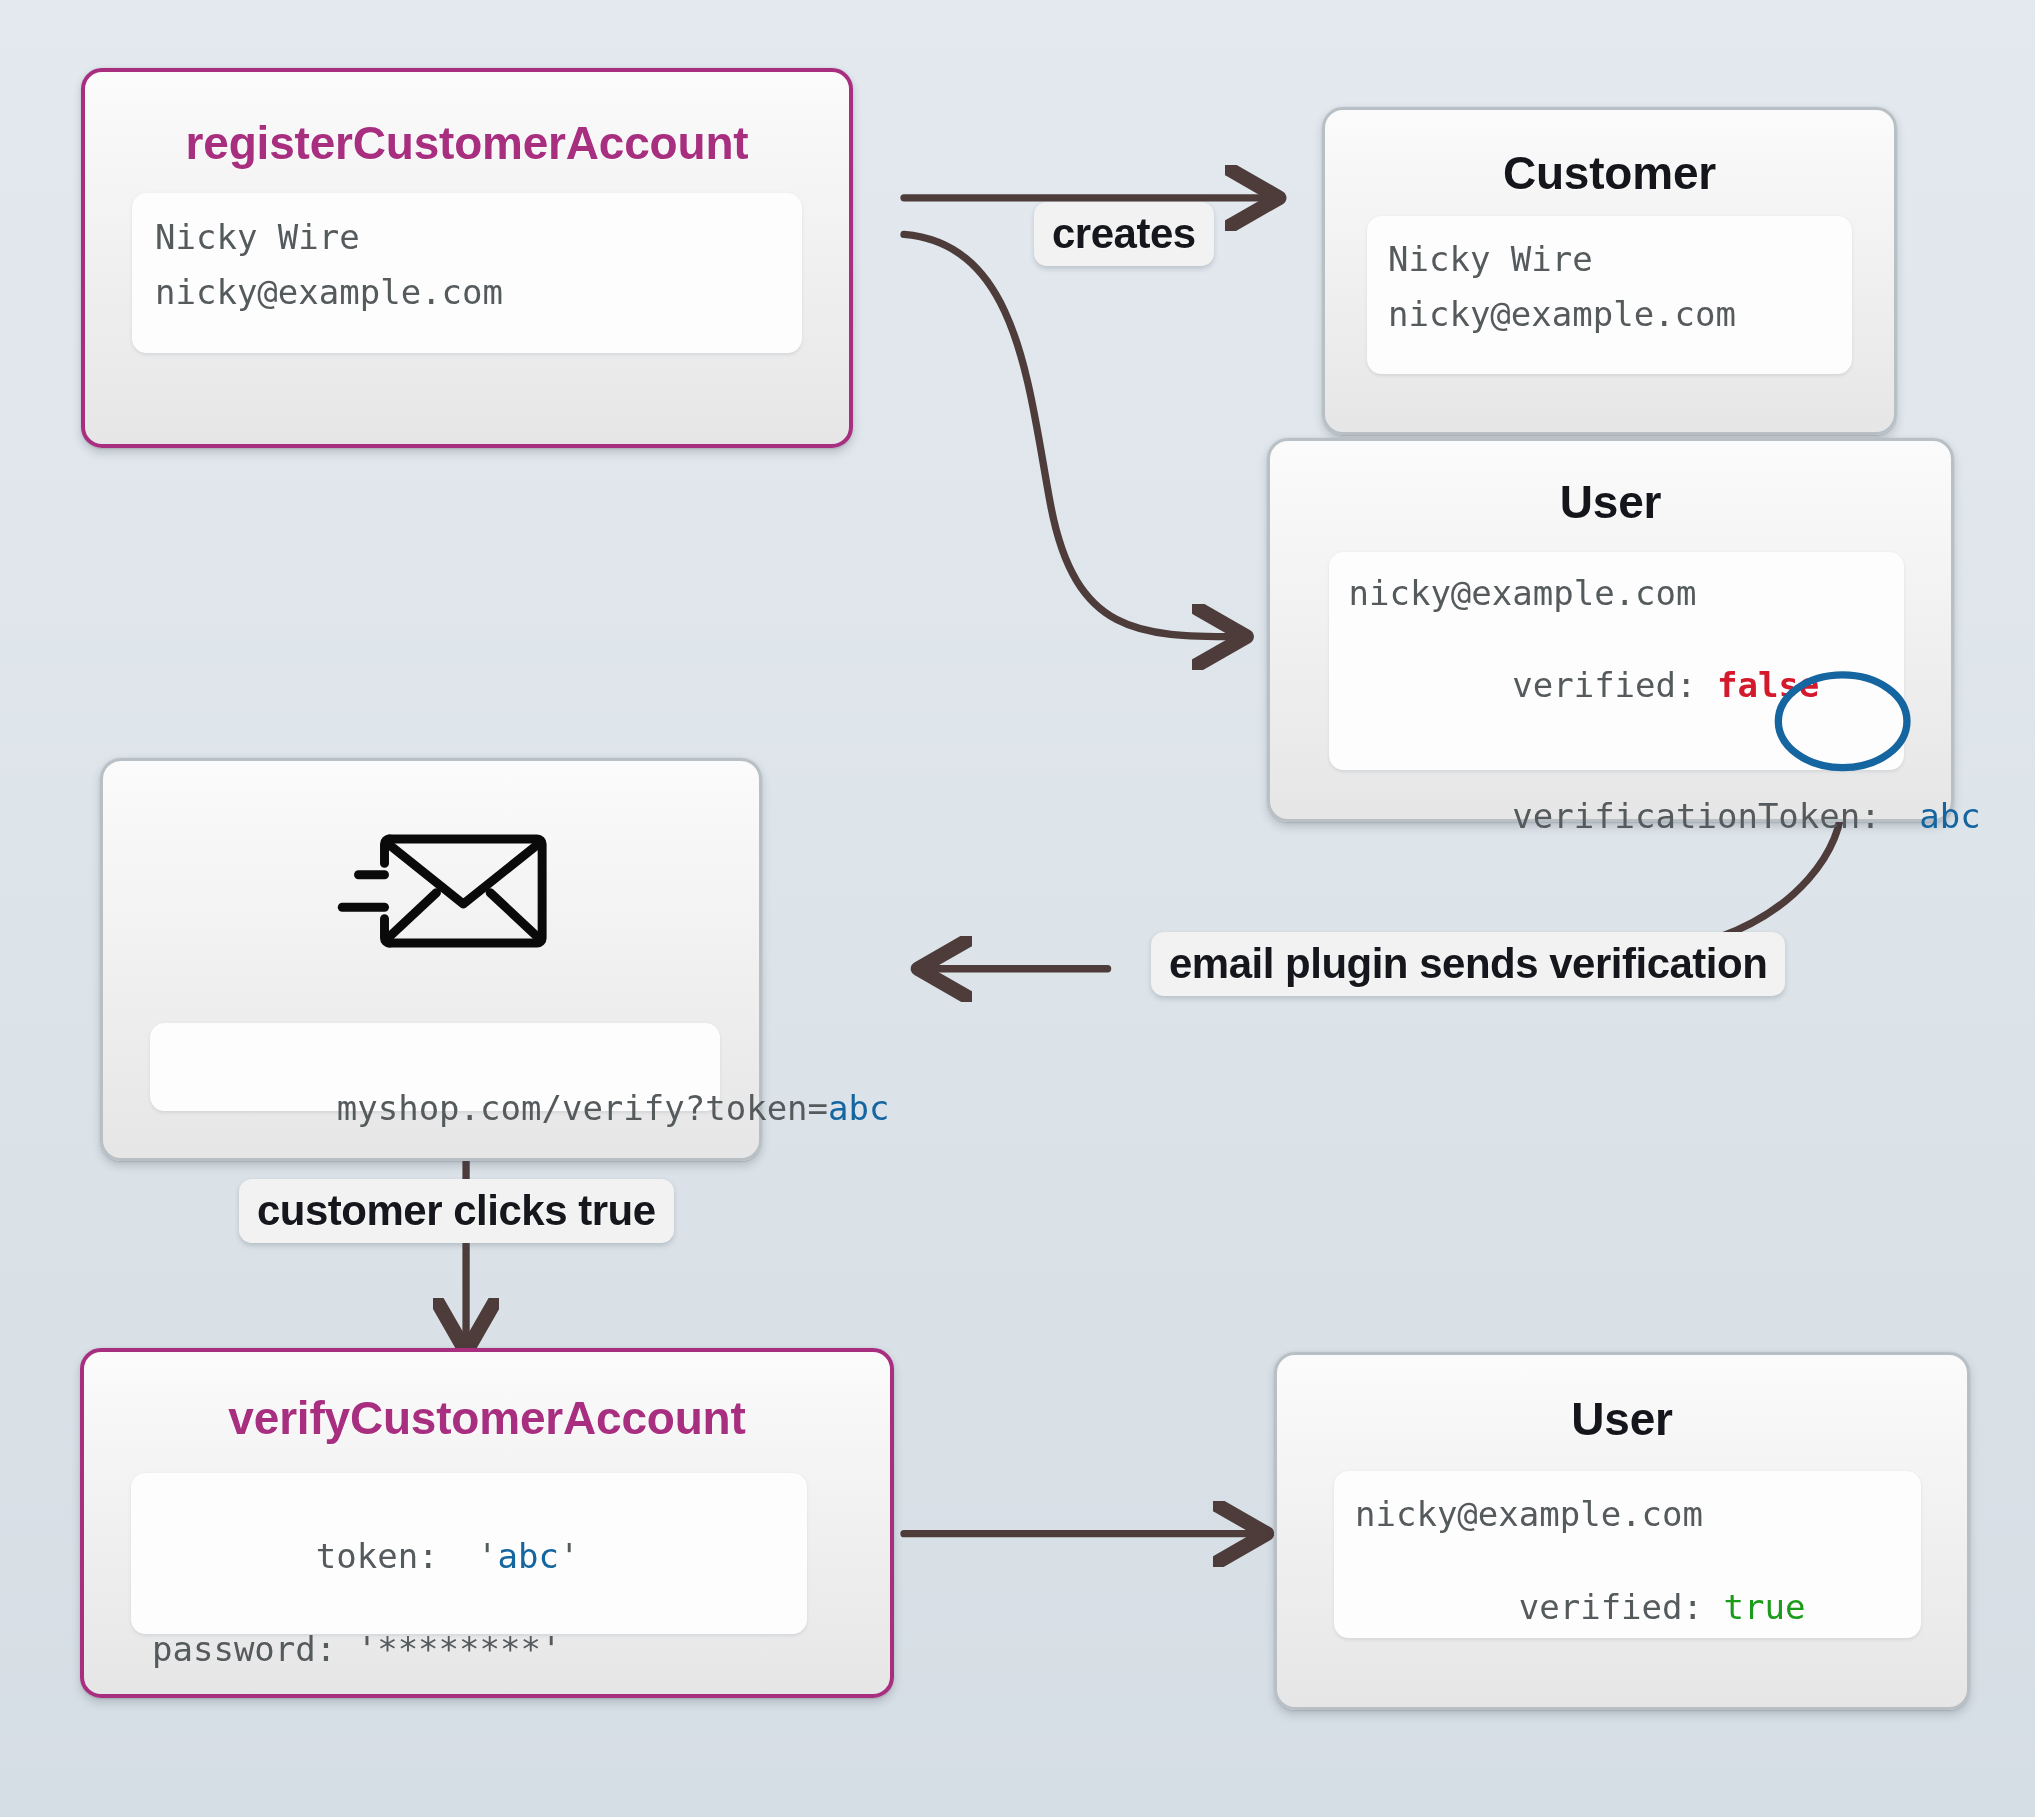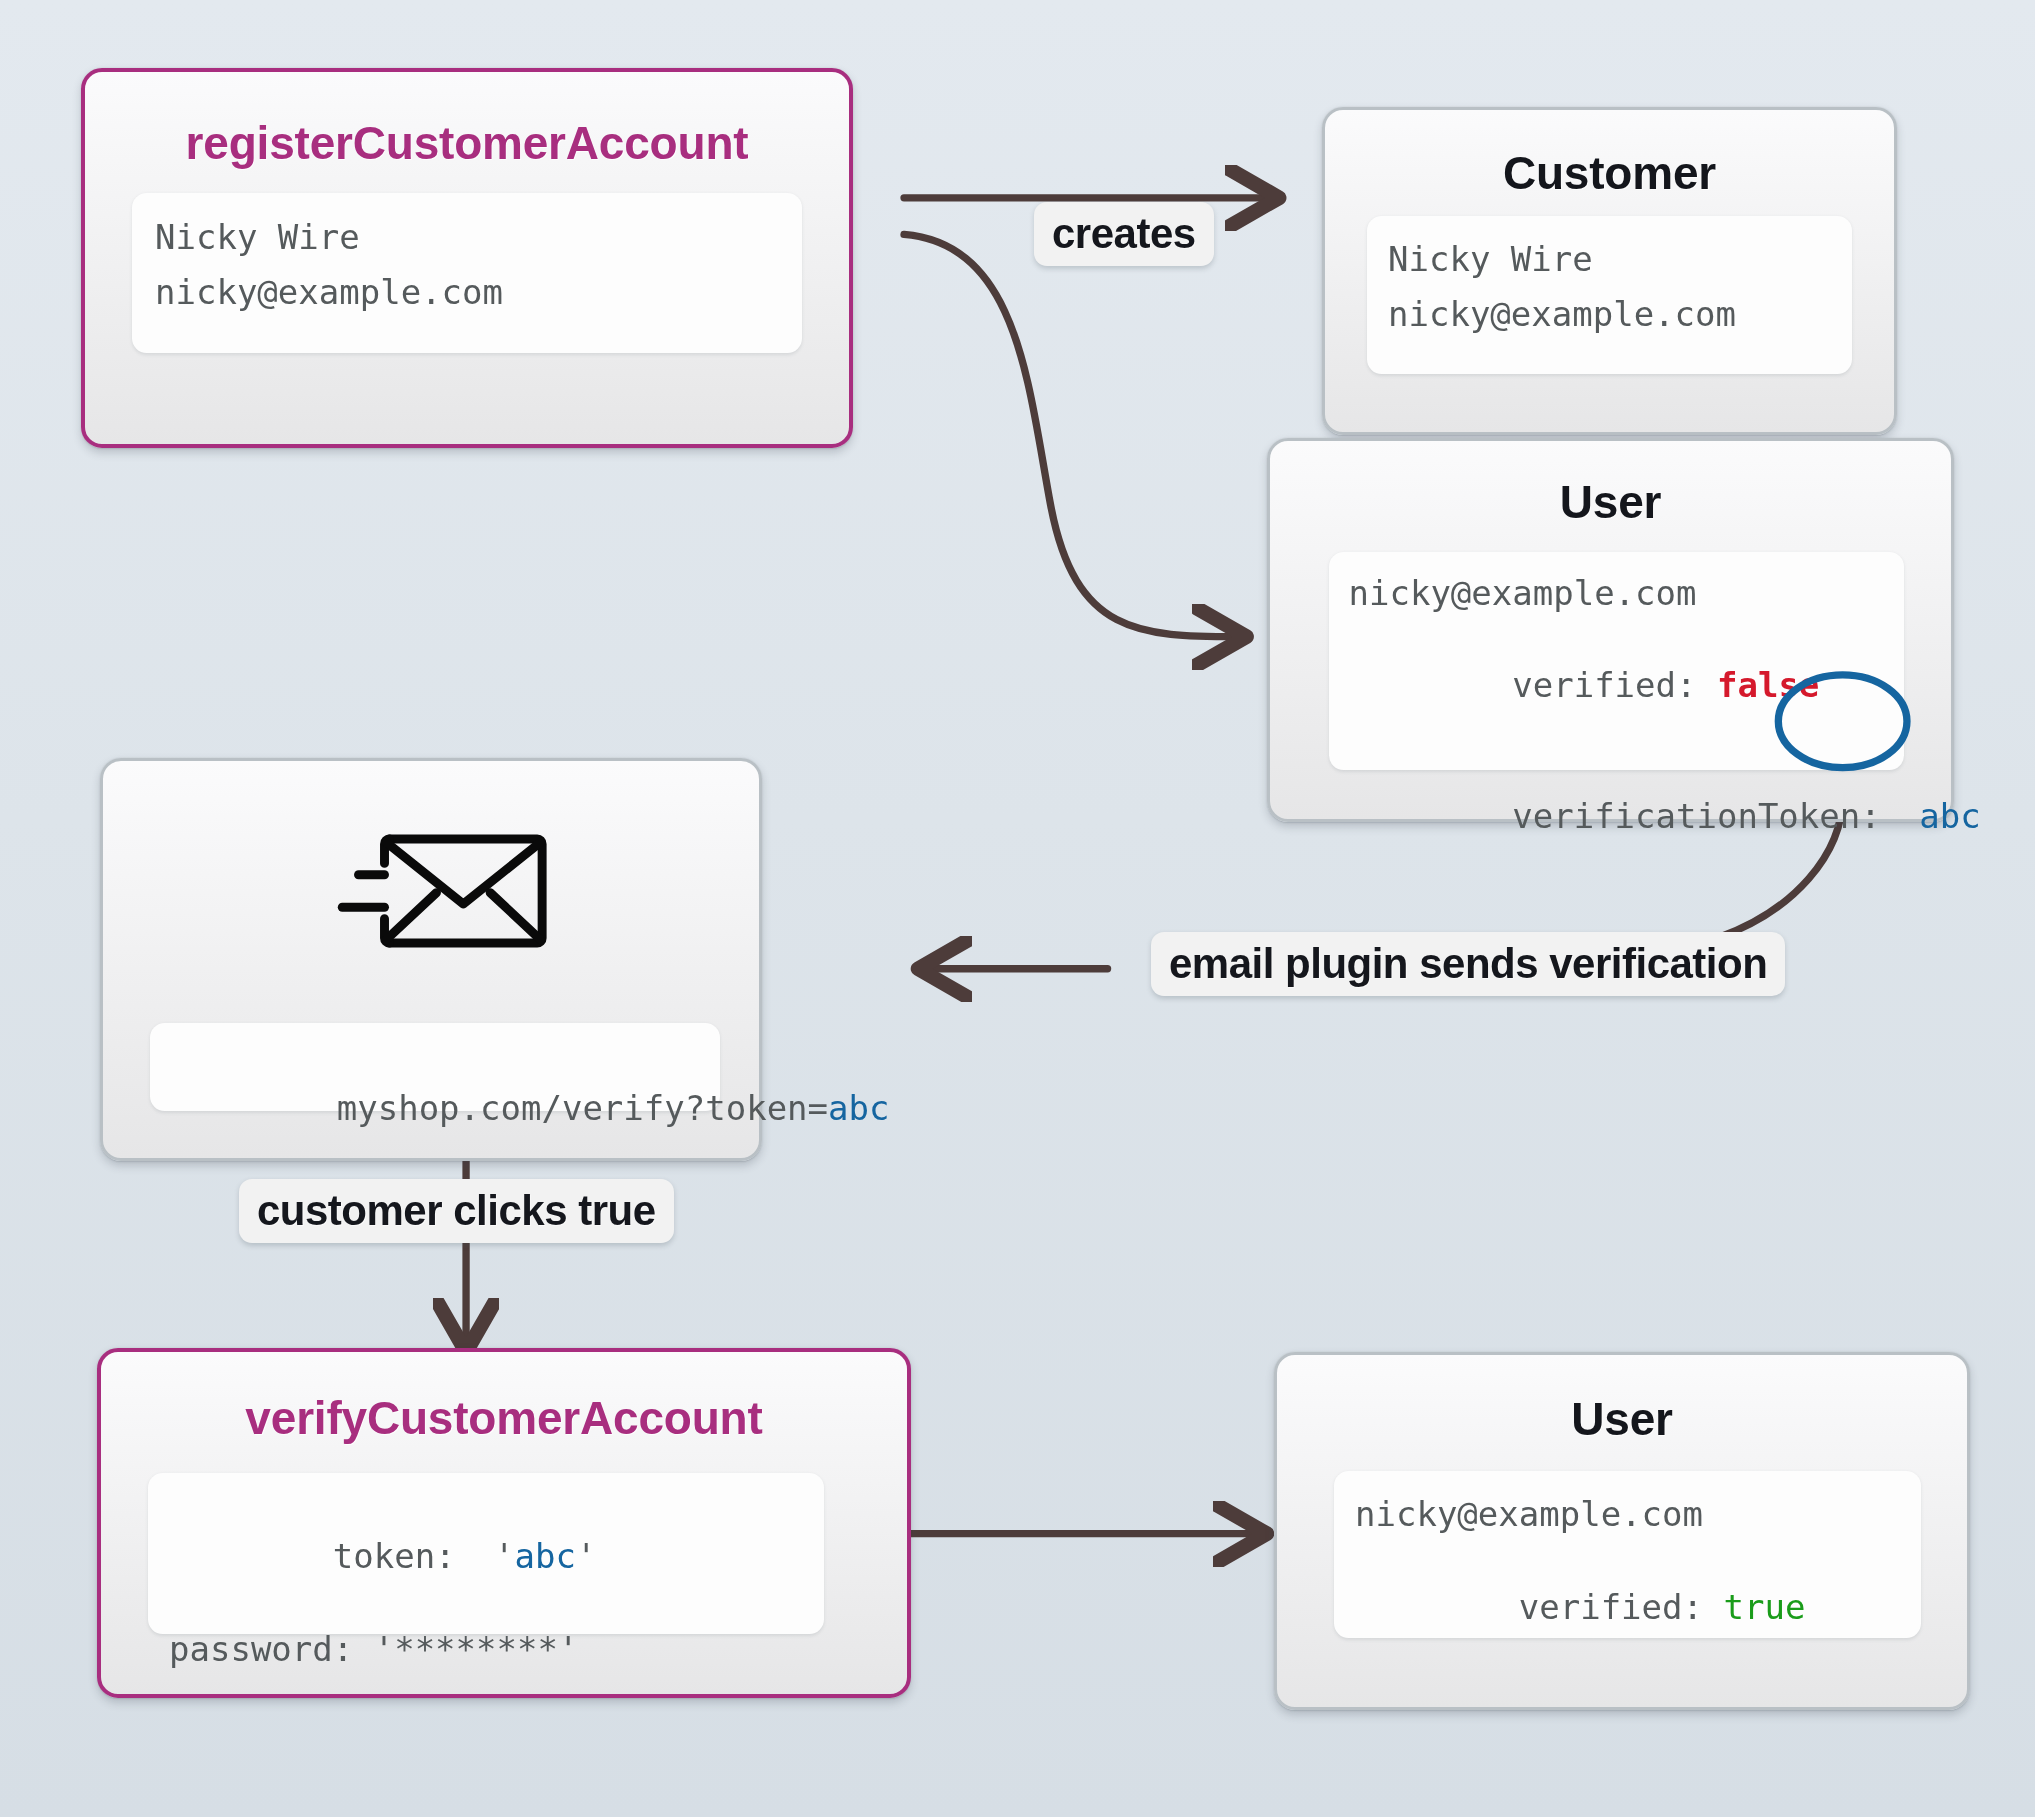--- a/index.html
+++ b/index.html
@@ -146,21 +146,21 @@
         <line x1="6" y1="100" x2="58" y2="100" stroke="#0a0a0a" stroke-width="11" stroke-linecap="round"></line>
       </svg>
     </div>
     <div class="panel" style="left:47px;top:262px;width:570px;height:88px;padding:24.4px 23px;">
       <div class="code">
         <span>myshop.com/verify?token=</span><span class="v-blue">abc</span>
       </div>
     </div>
   </div>
 
-  <div class="card accent" style="left:97px;top:1348px;width:814px;height:350px;">
+  <div class="card accent" style="left:80px;top:1348px;width:814px;height:350px;">
     <div class="card-title method" style="margin-top:39px;">verifyCustomerAccount</div>
     <div class="panel" style="left:47px;top:121px;width:676px;height:161px;padding:23px 21px;">
       <div class="code">
         <span>token: </span><span style="margin-left:18px;">'</span><span class="v-blue">abc</span><span>'</span>
       </div>
       <div class="code" style="margin-top:13px;">password: '********'</div>
     </div>
   </div>
 
   <div class="card plain" style="left:1274px;top:1352px;width:696px;height:358px;">

